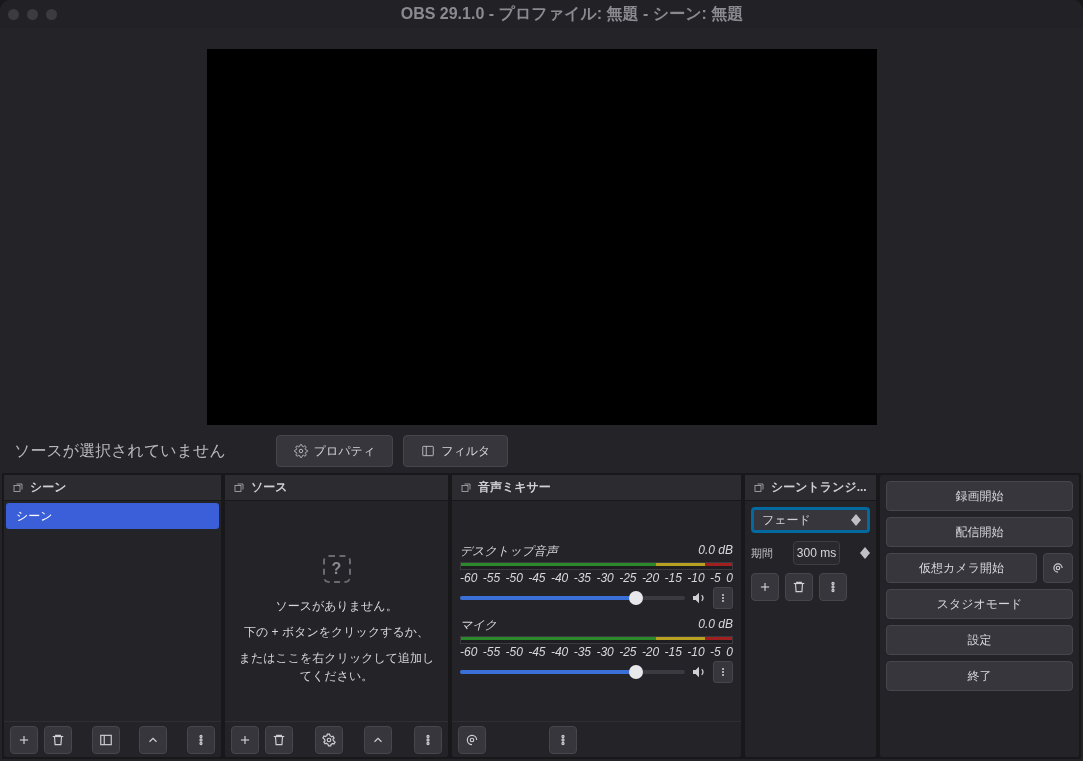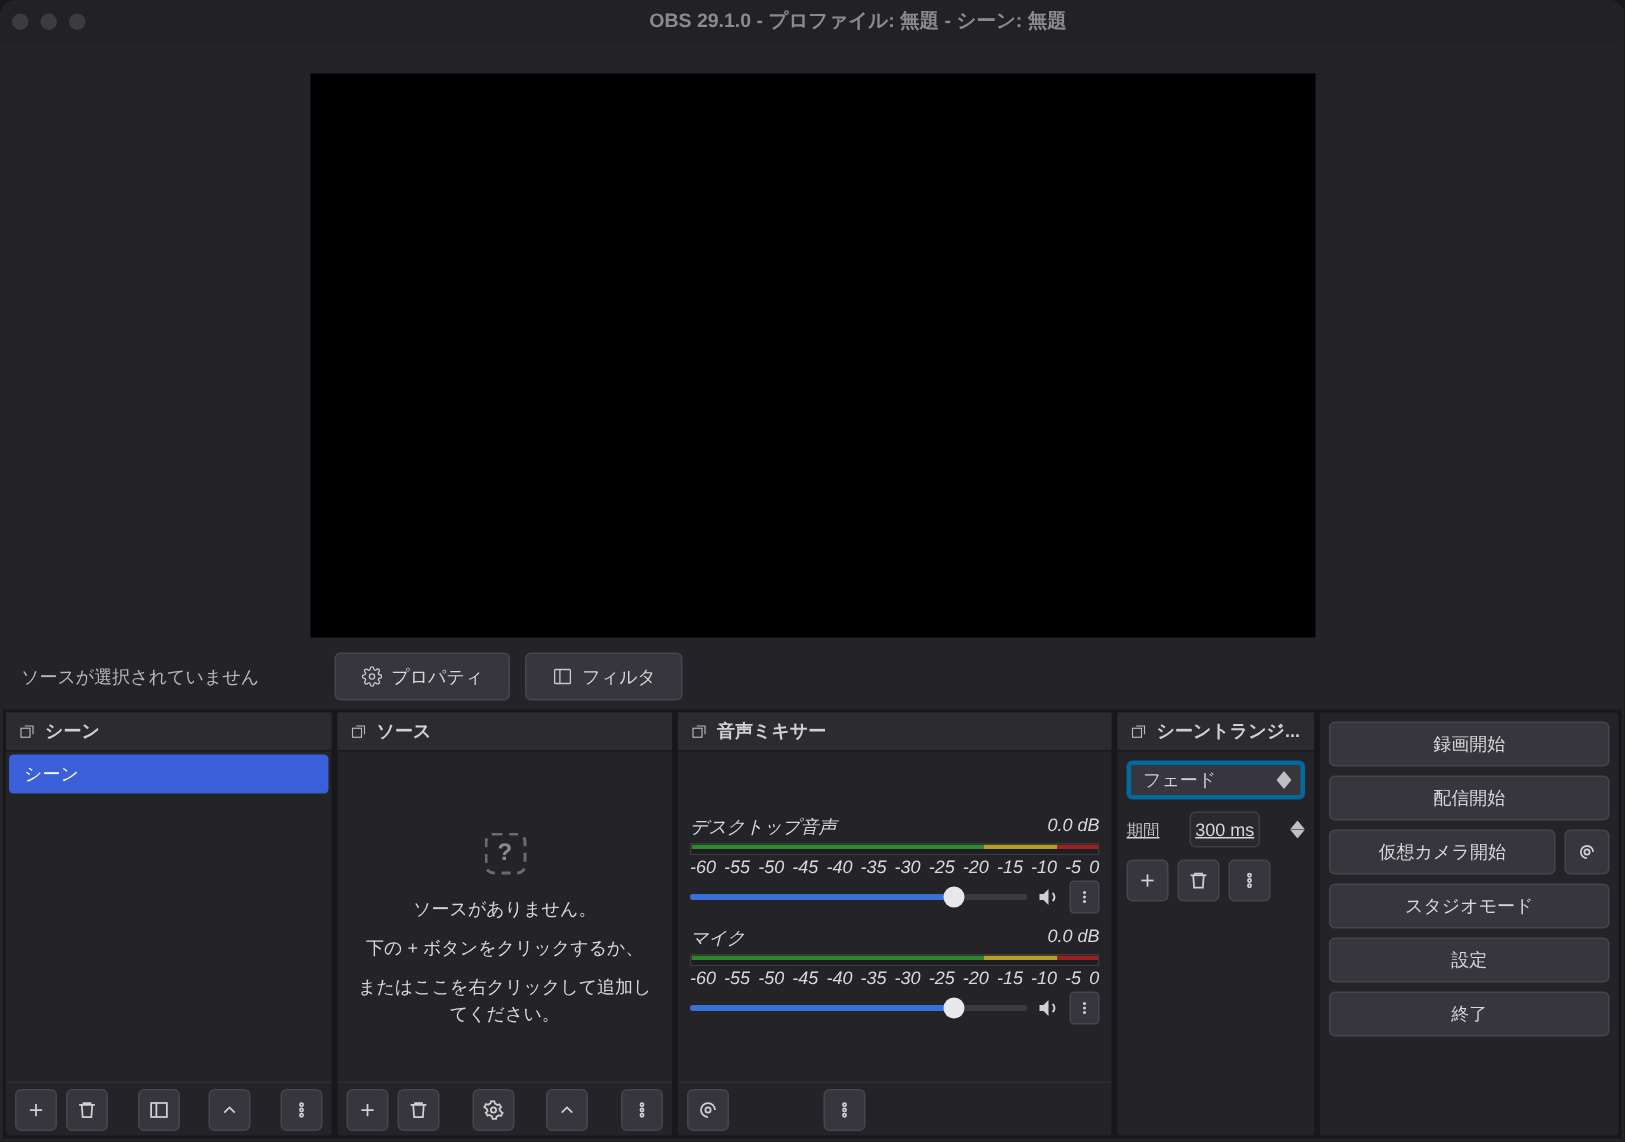--- a/index.html
+++ b/index.html
@@ -1,25 +1,25 @@
 <!DOCTYPE html>
 <html><head>
 <meta charset="utf-8">
 <style>
 *{box-sizing:border-box;margin:0;padding:0;font-family:-apple-system,BlinkMacSystemFont,sans-serif;font-size:12px;color:#d8d8da;}
 html,body{width:1083px;height:761px;background:#18181b;overflow:hidden;}
 .titlebar{height:28px;background:#222226;display:flex;align-items:center;padding:0 8px;border-top-left-radius:10px;border-top-right-radius:10px;}
 .traffic{display:flex;gap:8px;align-items:center;margin-right:12px;}
 .dot{width:11px;height:11px;border-radius:50%;background:#3c3c40;}
-.title{flex:1;text-align:center;color:#8a8a90;font-size:13px;font-weight:600;}
+.title{flex:1;text-align:center;color:#8a8a90;font-size:16px;font-weight:600;}
 .content{display:flex;flex-direction:column;height:733px;background:#232328;padding:2px;}
 .preview-row{height:404px;display:flex;align-items:center;justify-content:center;background:#232328;}
 .preview{width:670px;height:376px;background:#000;margin-top:12px;}
 .toolbar{height:44px;background:#232328;display:flex;align-items:center;padding:0 12px;gap:10px;margin-top:-2px;}
-.nosource{color:#b8b8bc;font-size:12px;margin-right:40px;}
+.nosource{color:#b8b8bc;font-size:16px;margin-right:40px;}
 .tb-btn{background:#36363c;border:1px solid #46464c;border-radius:4px;height:32px;padding:0 17px;display:flex;align-items:center;gap:6px;cursor:pointer;color:#c8c8cc;}
 .tb-btn svg{width:14px;height:14px;fill:none;stroke:#c8c8cc;stroke-width:1.5;}
 .docks{flex:1;display:flex;gap:4px;padding:2px;background:#18181b;}
 .dock{background:#232328;display:flex;flex-direction:column;border-radius:2px;}
 .dock-scenes{width:217px;}
 .dock-sources{width:223px;}
 .dock-mixer{width:289px;gap:36px;}
 .dock-trans{width:131px;}
 .dock-controls{flex:1;}
 .dock-header{height:26px;background:#2b2b30;display:flex;align-items:center;gap:6px;padding:0 8px;border-bottom:1px solid #18181b;}
@@ -44,21 +44,21 @@
 .slider{flex:1;height:4px;background:#3a3a40;border-radius:2px;position:relative;}
 .slider-fill{position:absolute;left:0;top:0;bottom:0;width:78%;background:#3a6fd8;border-radius:2px;}
 .slider-thumb{position:absolute;left:78%;top:50%;transform:translate(-50%,-50%);width:14px;height:14px;background:#e8e8ec;border-radius:50%;}
 .vol-icon{width:16px;height:16px;}
 .kebab{width:20px;height:22px;background:#36363c;border:1px solid #46464c;border-radius:3px;display:flex;align-items:center;justify-content:center;cursor:pointer;}
 .kebab svg{width:12px;height:12px;fill:#d0d0d4;}
 .trans-body{padding:6px;display:flex;flex-direction:column;gap:8px;}
 .select{display:flex;align-items:center;background:#36363c;border:3px solid #0369a1;border-radius:4px;height:26px;padding:0 4px 0 8px;}
 .select span{flex:1;color:#d0d0d4;}
 .select .spinner{width:14px;display:flex;flex-direction:column;align-items:center;gap:0;}
-.trans-row{display:flex;align-items:center;gap:20px;text-decoration:underline;}
+.trans-row{display:flex;align-items:center;gap:20px;}
 .trans-row .lbl{font-size:11px;color:#c0c0c4;}
 .num-input{background:#2a2a2e;border:1px solid #3e3e44;border-radius:4px;height:24px;flex:1;text-align:center;color:#d0d0d4;display:flex;align-items:center;justify-content:center;}
 .trans-btns{display:flex;gap:6px;}
 .ctrl-body{padding:6px;display:flex;flex-direction:column;gap:6px;}
 .ctrl-btn{height:30px;background:#36363c;border:1px solid #46464c;border-radius:4px;display:flex;align-items:center;justify-content:center;cursor:pointer;color:#d8d8dc;}
 .ctrl-row{display:flex;gap:6px;}
 .ctrl-row .ctrl-btn:first-child{flex:1;}
 .ctrl-gear{width:30px;}
 .popicon svg{width:12px;height:12px;stroke:#bababe;fill:none;stroke-width:1.5;}
 .spinner svg{width:10px;height:6px;fill:#c0c0c4;}

